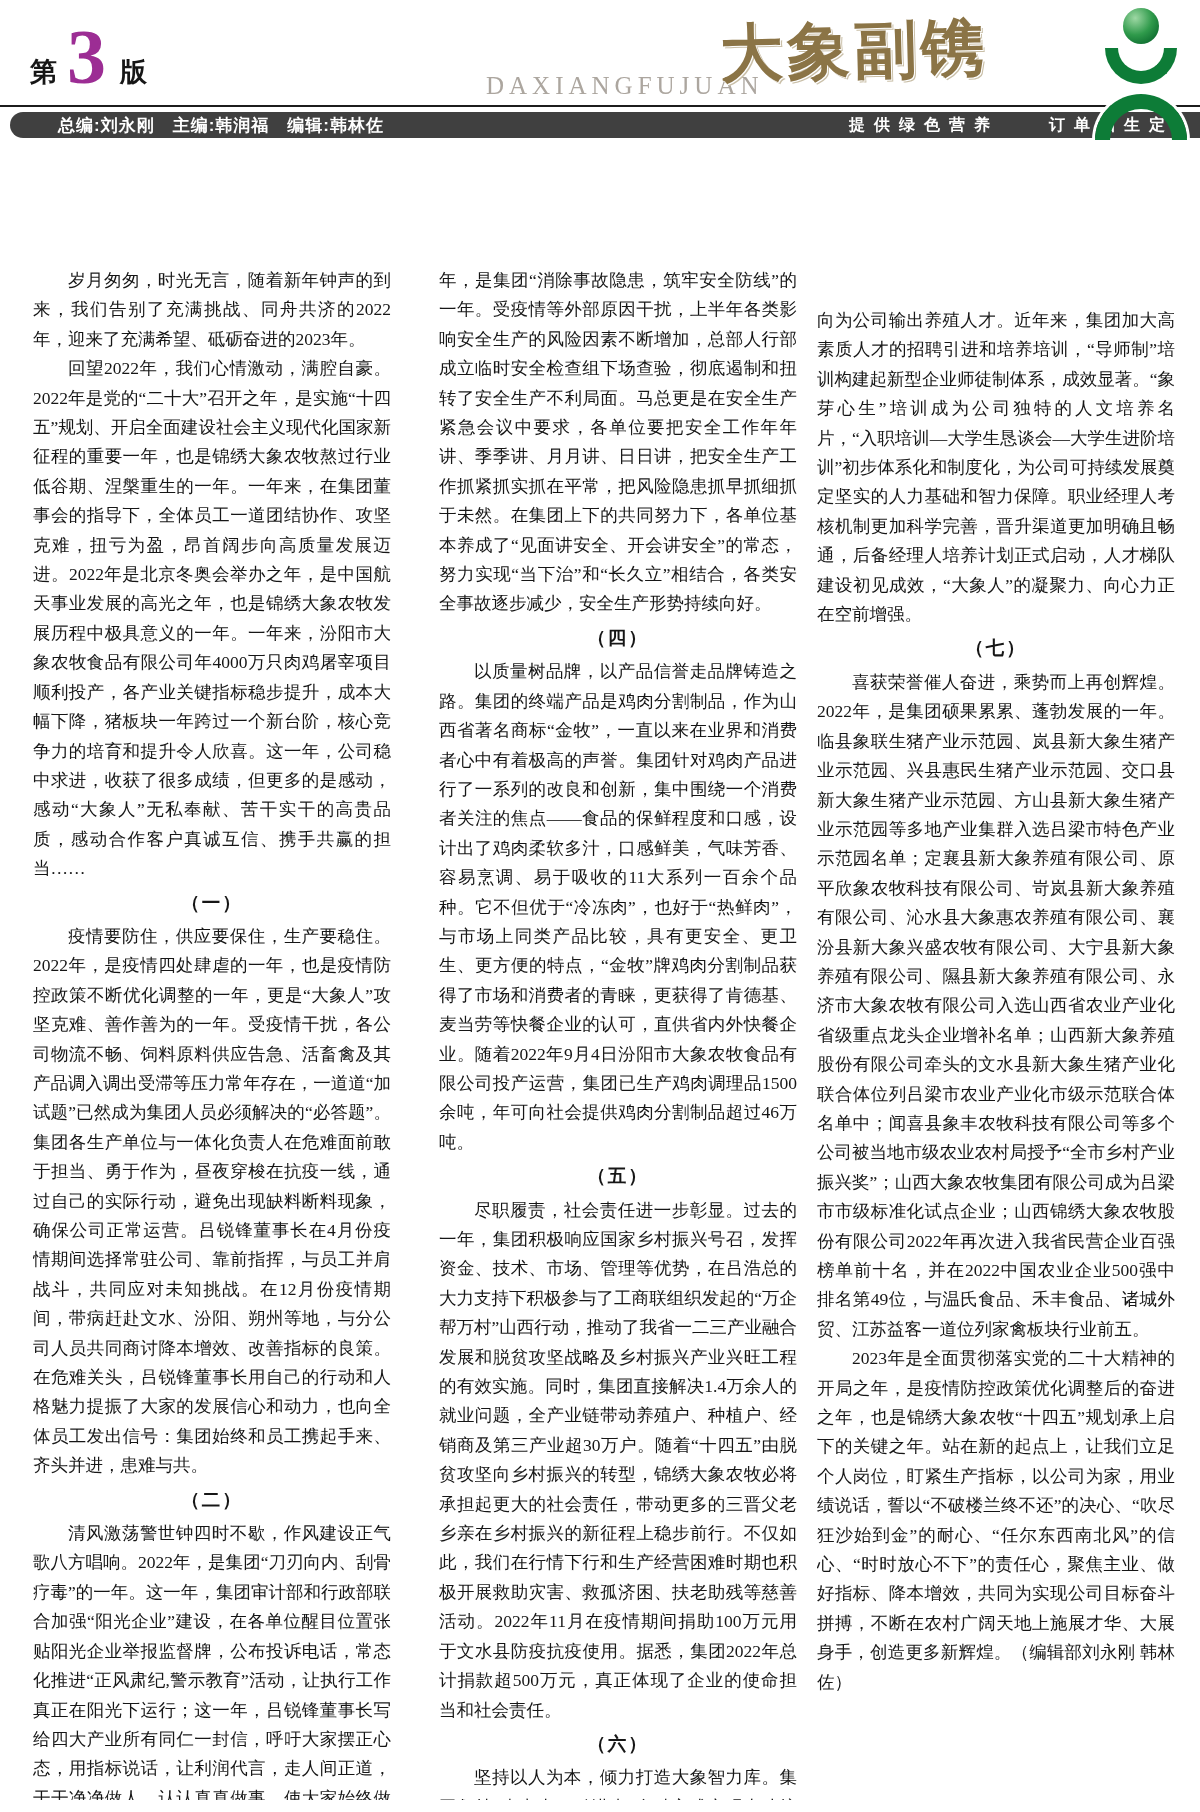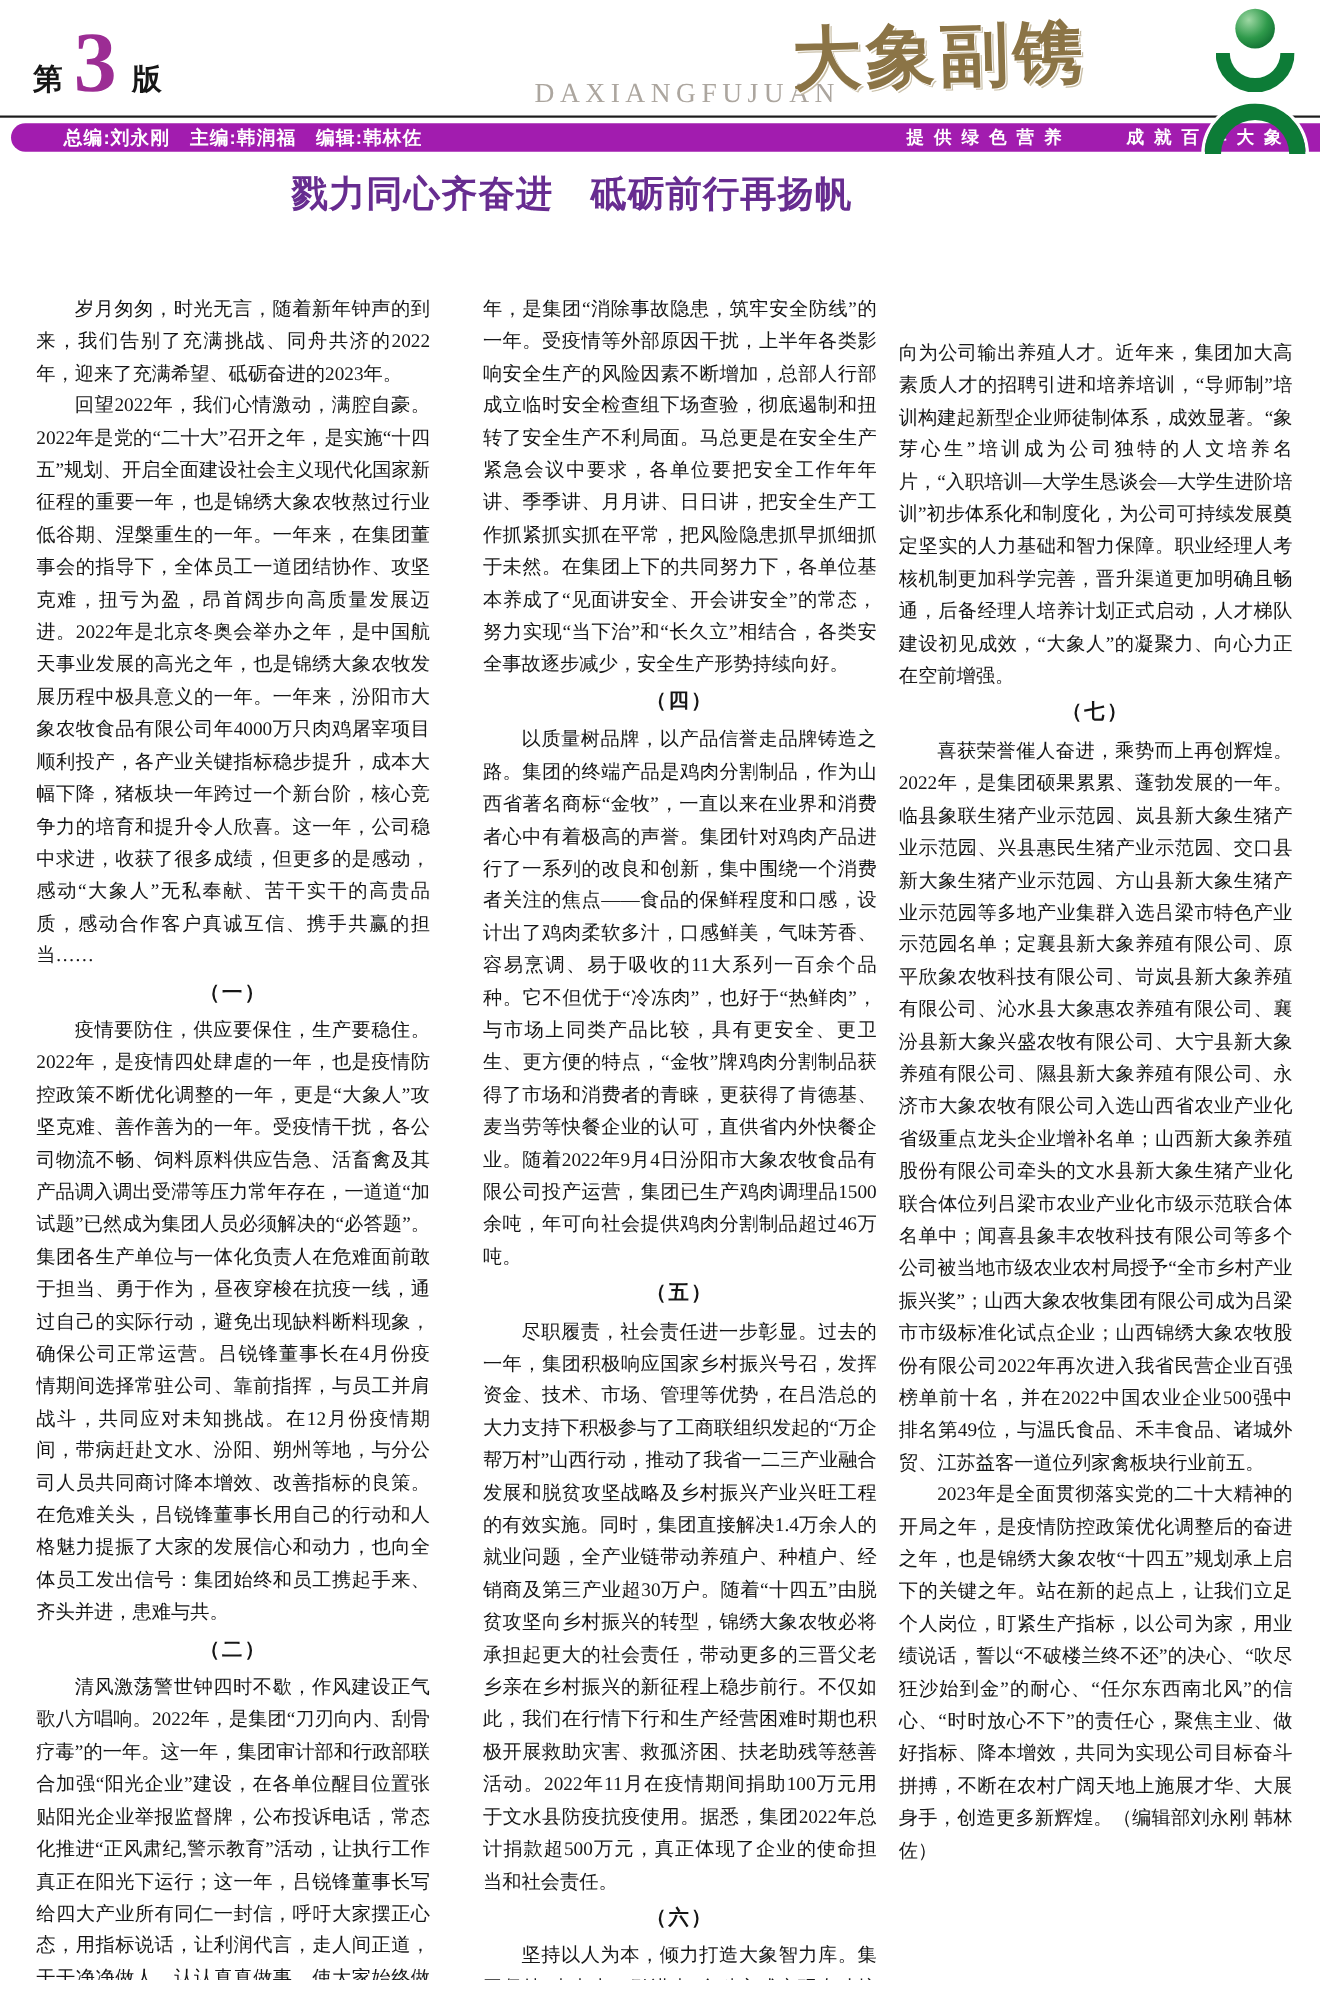--- a/index.html
+++ b/index.html
@@ -9,21 +9,21 @@
     font-family:"Liberation Serif","DejaVu Serif",serif;color:#161616;
   }
   
   .edition{position:absolute;left:30px;top:20px;display:flex;align-items:flex-end;}
   .edition .pre,.edition .suf{font-size:27px;font-weight:bold;line-height:1;margin-bottom:8px;}
   .edition .num{font-size:78px;font-weight:bold;line-height:0.95;margin:0 14px 0 10px;color:#9c2d94;font-family:"Liberation Serif",serif;}
   .top-rule{position:absolute;left:0;top:105px;width:1200px;height:2px;background:#1c1c1c;}
   .masthead-latin{position:absolute;left:486px;top:72px;font-size:25px;font-weight:normal;letter-spacing:5px;color:#aca69f;}
   .masthead-cn{position:absolute;left:720px;top:14px;font-size:63px;font-weight:bold;color:#8b7446;letter-spacing:4px;line-height:1.2;transform:rotate(-1.5deg);text-shadow:1px 1px 0 #fff,2px 2px 0 #c9bfa8;}
   .green-bar{
-    position:absolute;left:10px;top:112px;width:1190px;height:26px;background:#a21caf;
+    position:absolute;left:10px;top:112px;width:1190px;height:26px;background:#404040;
     border-radius:13px 0 0 13px;display:flex;align-items:center;justify-content:space-between;color:#fff;z-index:1;
   }
   .staff{font-family:"Liberation Sans","DejaVu Sans",sans-serif;font-weight:bold;font-size:17px;padding-left:48px;letter-spacing:1px;white-space:nowrap;}
   .slogan{font-size:16px;font-weight:bold;letter-spacing:9px;padding-right:26px;white-space:nowrap;}
   
   .logo{position:absolute;left:1082px;top:8px;width:118px;height:134px;z-index:5;}
   .logo-ball{position:absolute;left:41px;top:0;width:36px;height:36px;border-radius:50%;
     background:radial-gradient(circle at 34% 28%,#9ed8a4,#2f9a4b 48%,#08652b 88%);
     box-shadow:0 0 0 2px #fff;}
   .logo-bowl{position:absolute;left:23px;top:40px;width:72px;height:36px;box-sizing:border-box;
@@ -63,24 +63,23 @@
   <div class="logo">
     <div class="logo-ball"></div>
     <div class="logo-bowl"></div>
     <div class="logo-arch"></div>
   </div>
 
   <div class="top-rule"></div>
 
   <div class="green-bar">
     <span class="staff">总编:刘永刚　主编:韩润福　编辑:韩林佐</span>
-    <span class="slogan">提供绿色营养　　成就百年大象</span>
+    <span class="slogan">提供绿色营养　　订单招生定</span>
   </div>
 
-  <div class="article-title">戮力同心齐奋进　砥砺前行再扬帆</div>
 
   <div>
     <div class="col col-1">
         <p class="para">岁月匆匆，时光无言，随着新年钟声的到来，我们告别了充满挑战、同舟共济的2022年，迎来了充满希望、砥砺奋进的2023年。</p>
         <p class="para">回望2022年，我们心情激动，满腔自豪。2022年是党的“二十大”召开之年，是实施“十四五”规划、开启全面建设社会主义现代化国家新征程的重要一年，也是锦绣大象农牧熬过行业低谷期、涅槃重生的一年。一年来，在集团董事会的指导下，全体员工一道团结协作、攻坚克难，扭亏为盈，昂首阔步向高质量发展迈进。2022年是北京冬奥会举办之年，是中国航天事业发展的高光之年，也是锦绣大象农牧发展历程中极具意义的一年。一年来，汾阳市大象农牧食品有限公司年4000万只肉鸡屠宰项目顺利投产，各产业关键指标稳步提升，成本大幅下降，猪板块一年跨过一个新台阶，核心竞争力的培育和提升令人欣喜。这一年，公司稳中求进，收获了很多成绩，但更多的是感动，感动“大象人”无私奉献、苦干实干的高贵品质，感动合作客户真诚互信、携手共赢的担当……</p>
         <div class="sec-head">（一）</div>
         <p class="para">疫情要防住，供应要保住，生产要稳住。2022年，是疫情四处肆虐的一年，也是疫情防控政策不断优化调整的一年，更是“大象人”攻坚克难、善作善为的一年。受疫情干扰，各公司物流不畅、饲料原料供应告急、活畜禽及其产品调入调出受滞等压力常年存在，一道道“加试题”已然成为集团人员必须解决的“必答题”。集团各生产单位与一体化负责人在危难面前敢于担当、勇于作为，昼夜穿梭在抗疫一线，通过自己的实际行动，避免出现缺料断料现象，确保公司正常运营。吕锐锋董事长在4月份疫情期间选择常驻公司、靠前指挥，与员工并肩战斗，共同应对未知挑战。在12月份疫情期间，带病赶赴文水、汾阳、朔州等地，与分公司人员共同商讨降本增效、改善指标的良策。在危难关头，吕锐锋董事长用自己的行动和人格魅力提振了大家的发展信心和动力，也向全体员工发出信号：集团始终和员工携起手来、齐头并进，患难与共。</p>
         <div class="sec-head">（二）</div>
         <p class="para">清风激荡警世钟四时不歇，作风建设正气歌八方唱响。2022年，是集团“刀刃向内、刮骨疗毒”的一年。这一年，集团审计部和行政部联合加强“阳光企业”建设，在各单位醒目位置张贴阳光企业举报监督牌，公布投诉电话，常态化推进“正风肃纪,警示教育”活动，让执行工作真正在阳光下运行；这一年，吕锐锋董事长写给四大产业所有同仁一封信，呼吁大家摆正心态，用指标说话，让利润代言，走人间正道，干干净净做人，认认真真做事，使大家始终做到心有所畏不放纵，言有所戒不越轨，行有所止不越矩，共同营造出风清气正、干事创业的良好氛围。</p>
       </div>

